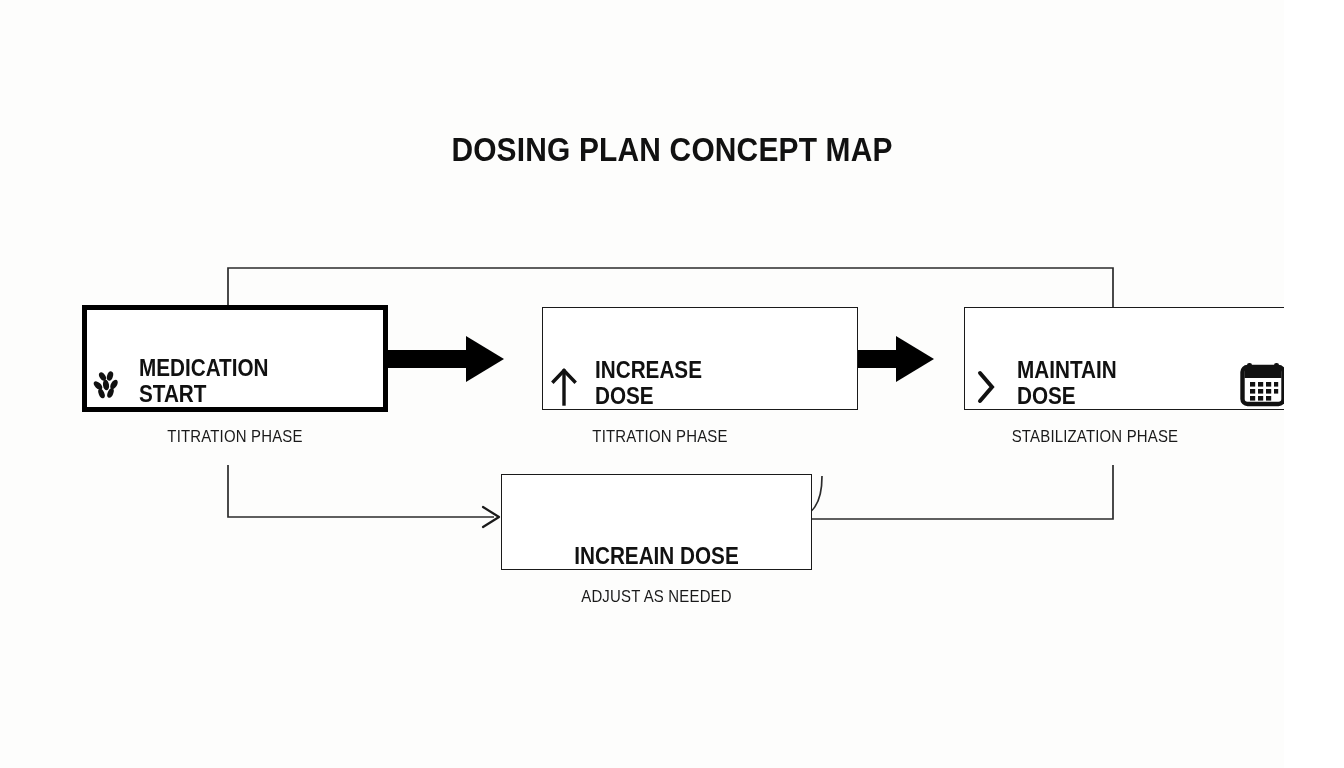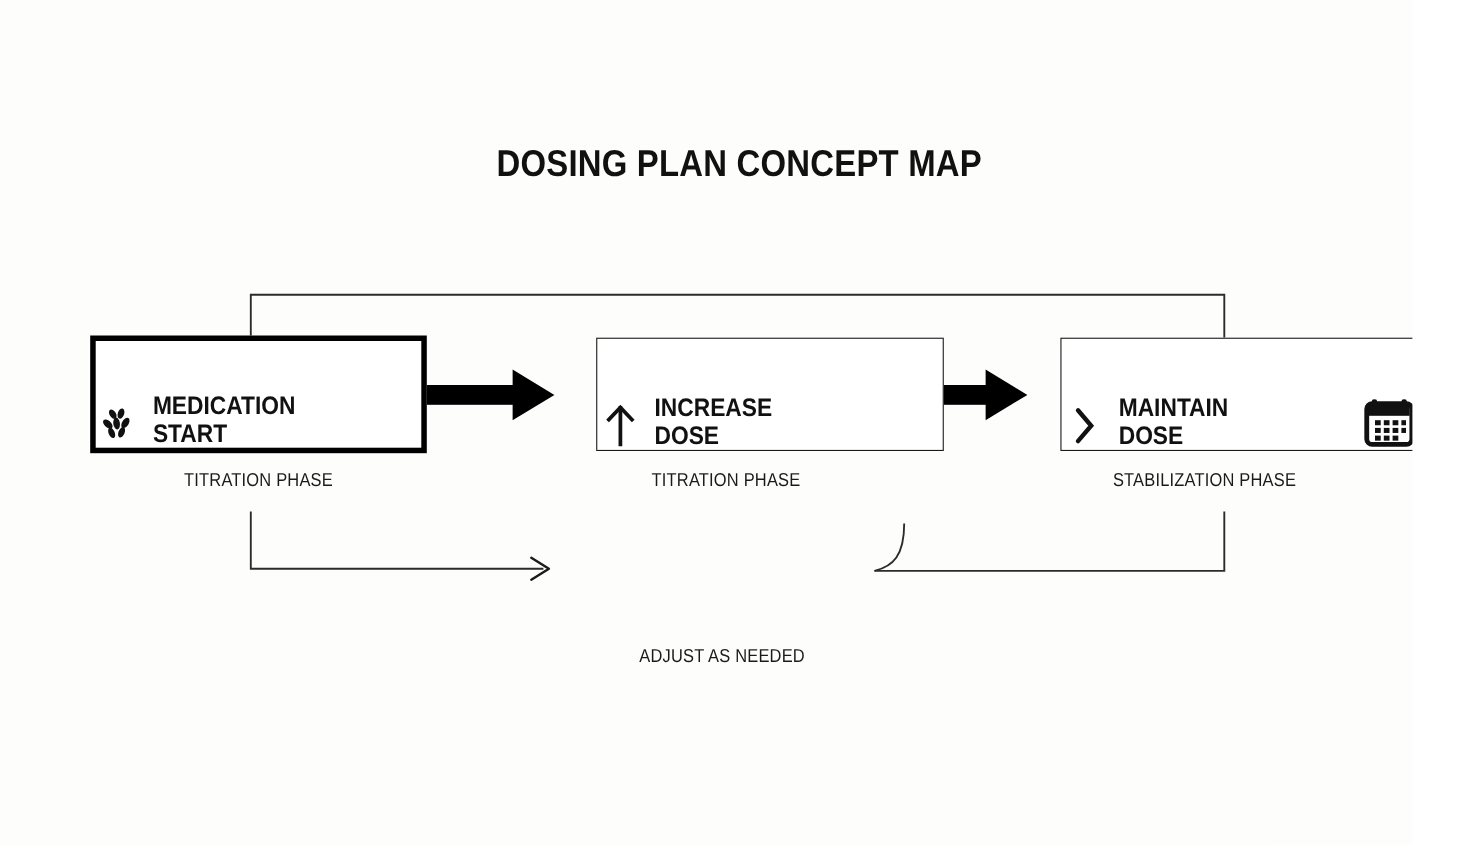--- a/index.html
+++ b/index.html
@@ -211,15 +211,20 @@
             <rect x="11" y="35" width="5.2" height="4.6"></rect>
             <rect x="19" y="35" width="5.2" height="4.6"></rect>
             <rect x="27" y="35" width="5.2" height="4.6"></rect>
           </g>
         </svg>
       </span>
     </div>
   </div>
   <div class="caption" style="left:932px; top:427px; width:326px;">STABILIZATION PHASE</div>
 
+  <div class="node" style="left:501px; top:474px; width:311px; height:96px;">
+    <div class="node-inner">
+      <span class="node-label centered">INCREAIN DOSE</span>
+    </div>
+  </div>
   <div class="caption" style="left:501px; top:587px; width:311px;">ADJUST AS NEEDED</div>
 
 </div>
 
 </body></html>

